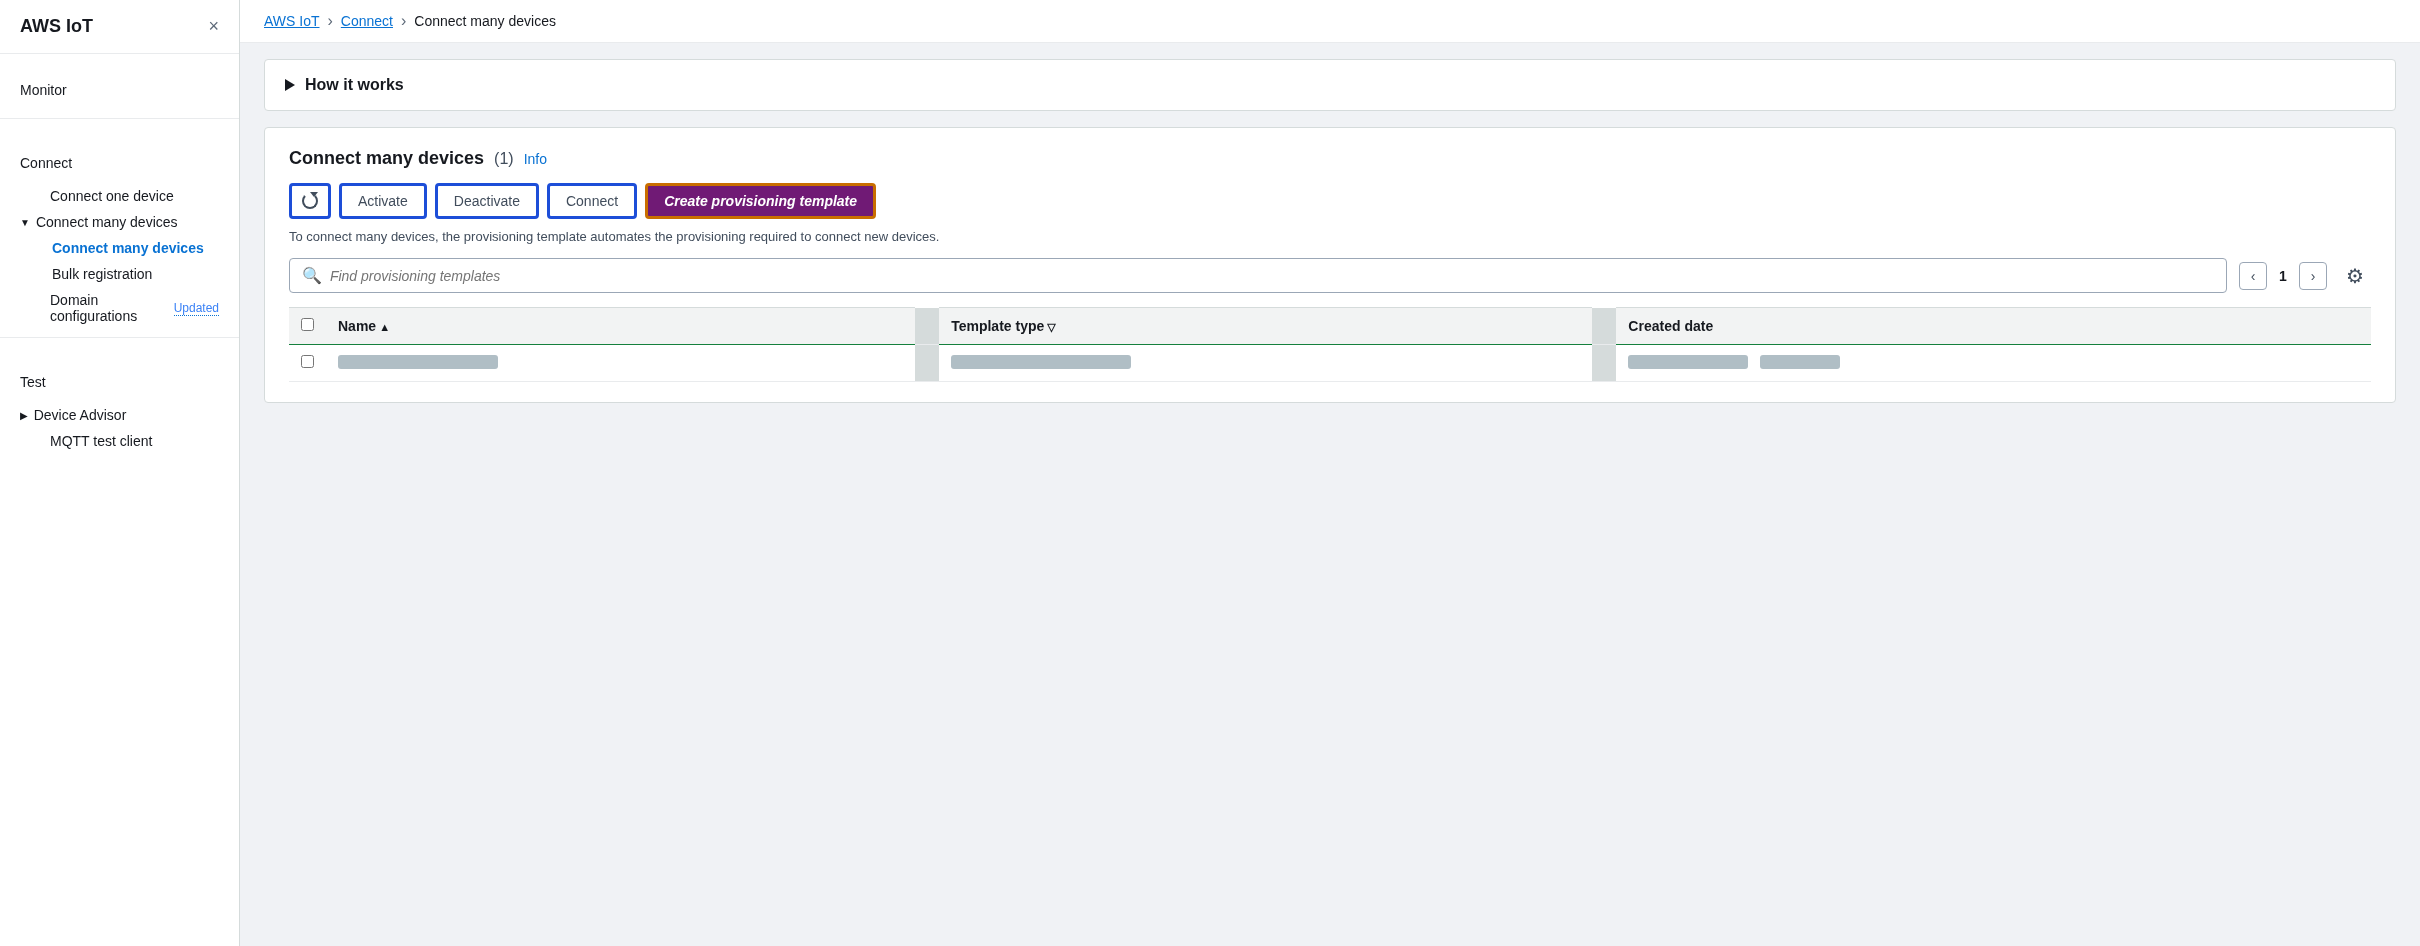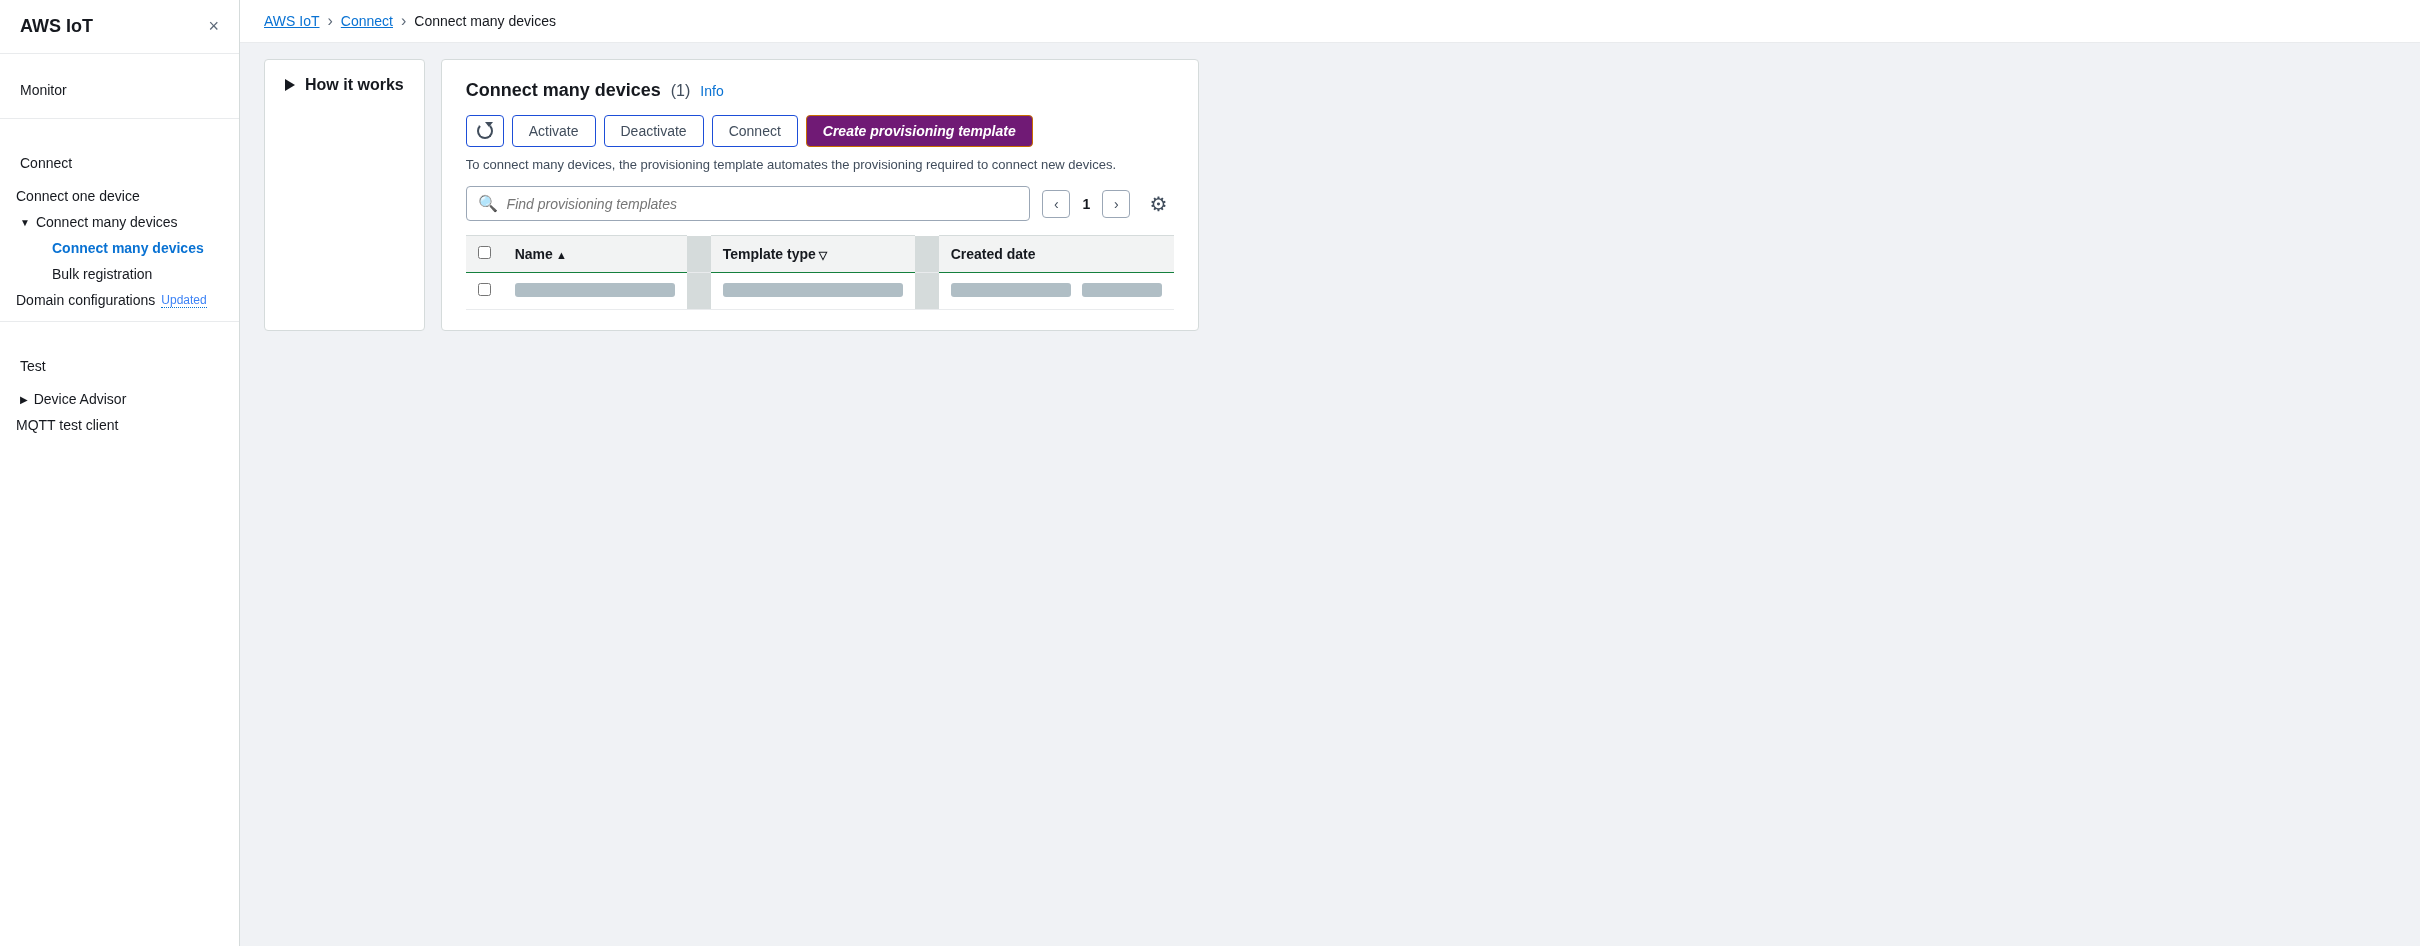--- a/index.html
+++ b/index.html
@@ -58,21 +58,21 @@
       cursor: pointer;
       font-size: 14px;
       color: #16191f;
       text-decoration: none;
     }
     .sidebar-item.active {
       color: #0972d3;
       font-weight: 600;
     }
     .sidebar-item.indent {
-      padding-left: 16px;
+      padding-left: 50px;
     }
     .sidebar-item.indent2 {
       padding-left: 52px;
     }
     .sidebar-expand {
       display: flex;
       align-items: center;
       padding: 5px 20px 5px 20px;
       cursor: pointer;
       font-size: 14px;
@@ -118,20 +118,21 @@
       font-size: 16px;
     }
     .breadcrumb-current {
       color: #16191f;
       font-weight: 400;
     }
 
     .content-area {
       padding: 16px 24px;
       display: flex;
+      flex-direction: column;
       gap: 16px;
     }
 
     
     .how-it-works-panel {
       background: #fff;
       border: 1px solid #d5dbdb;
       border-radius: 4px;
       padding: 16px 20px;
     }
@@ -183,21 +184,21 @@
       display: flex;
       align-items: center;
       gap: 8px;
       margin-bottom: 10px;
     }
     .btn {
       padding: 7px 16px;
       border-radius: 4px;
       font-size: 14px;
       cursor: pointer;
-      border: 1px solid #1d4ed8;
+      border: 3px solid #1d4ed8;
       background: #fff;
       color: #414d5c;
       display: flex;
       align-items: center;
       gap: 6px;
     }
     .btn-icon {
       padding: 7px 10px;
     }
     .btn-primary {

